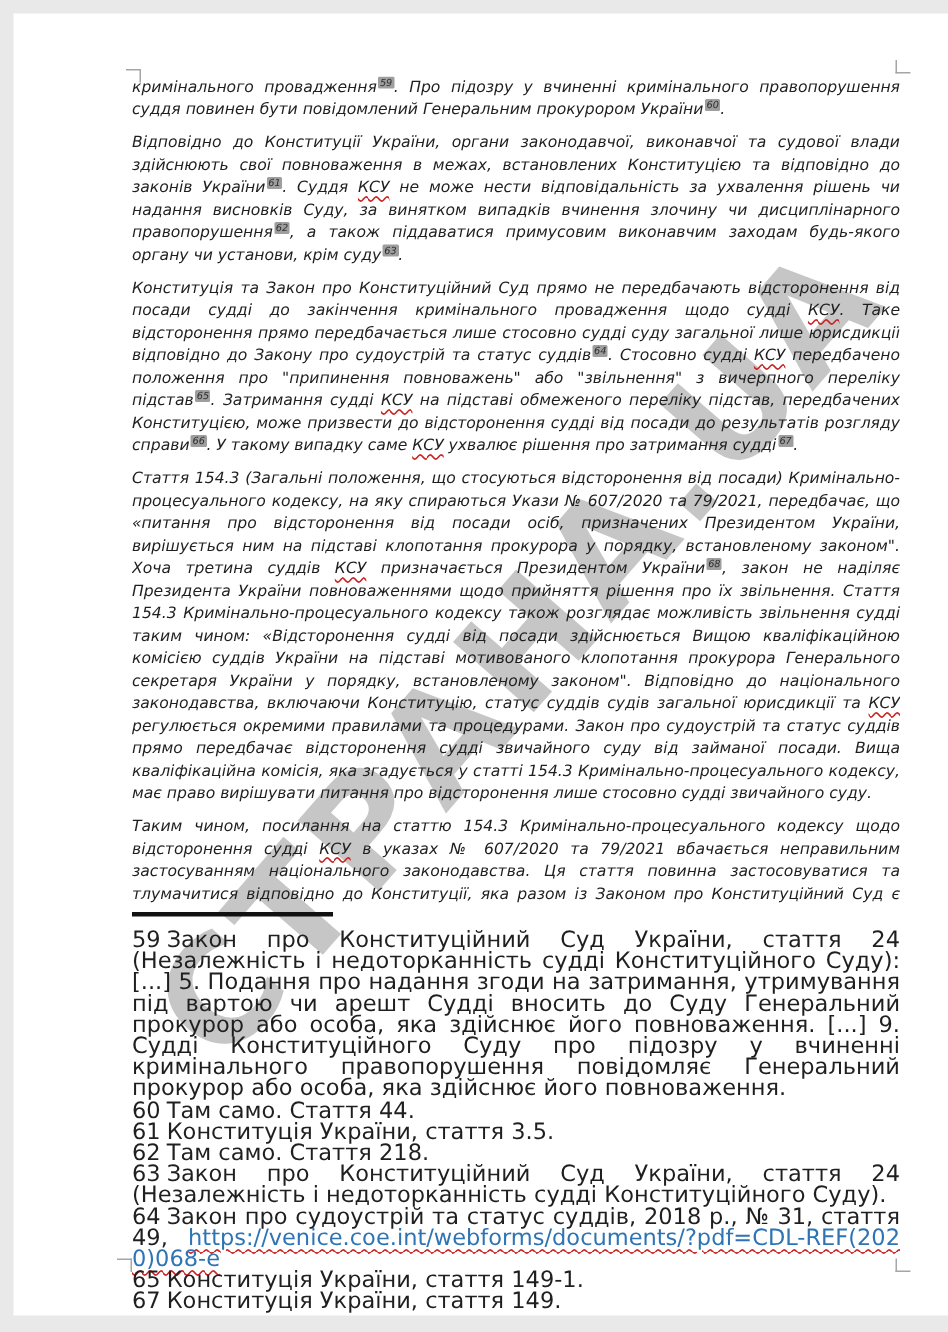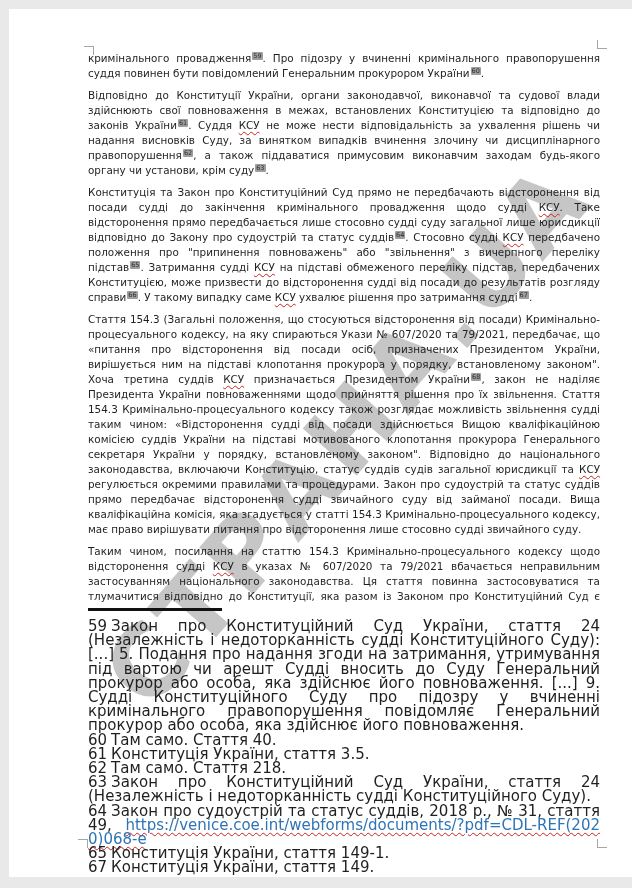--- a/index.html
+++ b/index.html
@@ -31,20 +31,21 @@
   .crop.tr { left:588px; top:31px; border-left:1px solid #a6a6a6; border-bottom:1px solid #a6a6a6; }
   .crop.bl { left:69px; top:830px; border-top:1px solid #a6a6a6; border-right:1px solid #a6a6a6; }
   .crop.br { left:588px; top:830px; border-left:1px solid #a6a6a6; border-bottom:1px solid #a6a6a6; }
 
   .body-text {
     position:absolute; left:79px; top:42px;
     width:512px; height:556px; overflow:hidden;
     font-size:10.4px; line-height:15px;
     text-align:justify; color:#1f1f1f;
     z-index:3;
+    font-style:italic;
   }
   .para { margin:0 0 7px 0; }
 
   .fnref {
     font-size:6.5px; line-height:1;
     background:#9e9e9e; color:#2f2f2f;
     padding:0 1px; margin-left:1px;
     vertical-align:4px; border-radius:1px;
   }
   .spell {
@@ -92,21 +93,21 @@
       <p class="para"><span>Відповідно до Конституції України, органи законодавчої, виконавчої та судової влади здійснюють свої повноваження в межах, встановлених Конституцією та відповідно до законів України</span><sup class="fnref">61</sup><span>. Суддя </span><span class="spell">КСУ</span><span> не може нести відповідальність за ухвалення рішень чи надання висновків Суду, за винятком випадків вчинення злочину чи дисциплінарного правопорушення</span><sup class="fnref">62</sup><span>, а також піддаватися примусовим виконавчим заходам будь-якого органу чи установи, крім суду</span><sup class="fnref">63</sup><span>.</span></p>
       <p class="para"><span>Конституція та Закон про Конституційний Суд прямо не передбачають відсторонення від посади судді до закінчення кримінального провадження щодо судді </span><span class="spell">КСУ</span><span>. Таке відсторонення прямо передбачається лише стосовно судді суду загальної лише юрисдикції відповідно до Закону про судоустрій та статус суддів</span><sup class="fnref">64</sup><span>. Стосовно судді </span><span class="spell">КСУ</span><span> передбачено положення про "припинення повноважень" або "звільнення" з вичерпного переліку підстав</span><sup class="fnref">65</sup><span>. Затримання судді </span><span class="spell">КСУ</span><span> на підставі обмеженого переліку підстав, передбачених Конституцією, може призвести до відсторонення судді від посади до результатів розгляду справи</span><sup class="fnref">66</sup><span>. У такому випадку саме </span><span class="spell">КСУ</span><span> ухвалює рішення про затримання судді</span><sup class="fnref">67</sup><span>.</span></p>
       <p class="para"><span>Стаття 154.3 (Загальні положення, що стосуються відсторонення від посади) Кримінально-процесуального кодексу, на яку спираються Укази № 607/2020 та 79/2021, передбачає, що «питання про відсторонення від посади осіб, призначених Президентом України, вирішується ним на підставі клопотання прокурора у порядку, встановленому законом". Хоча третина суддів </span><span class="spell">КСУ</span><span> призначається Президентом України</span><sup class="fnref">68</sup><span>, закон не наділяє Президента України повноваженнями щодо прийняття рішення про їх звільнення. Стаття 154.3 Кримінально-процесуального кодексу також розглядає можливість звільнення судді таким чином: «Відсторонення судді від посади здійснюється Вищою кваліфікаційною комісією суддів України на підставі мотивованого клопотання прокурора Генерального секретаря України у порядку, встановленому законом". Відповідно до національного законодавства, включаючи Конституцію, статус суддів судів загальної юрисдикції та </span><span class="spell">КСУ</span><span> регулюється окремими правилами та процедурами. Закон про судоустрій та статус суддів прямо передбачає відсторонення судді звичайного суду від займаної посади. Вища кваліфікаційна комісія, яка згадується у статті 154.3 Кримінально-процесуального кодексу, має право вирішувати питання про відсторонення лише стосовно судді звичайного суду.</span></p>
       <p class="para"><span>Таким чином, посилання на статтю 154.3 Кримінально-процесуального кодексу щодо відсторонення судді </span><span class="spell">КСУ</span><span> в указах № 607/2020 та 79/2021 вбачається неправильним застосуванням національного законодавства. Ця стаття повинна застосовуватися та тлумачитися відповідно до Конституції, яка разом із Законом про Конституційний Суд є нормативно-правовим актом, що</span></p>
     </div>
 
   <div class="footnote-area">
     <div class="fn-sep"></div>
     <div id="footnotes">
         <div class="footnote"><span class="fn-num">59</span><span>Закон про Конституційний Суд України, стаття 24 (Незалежність і недоторканність судді Конституційного Суду): [...] 5. Подання про надання згоди на затримання, утримування під вартою чи арешт Судді вносить до Суду Генеральний прокурор або особа, яка здійснює його повноваження.  [...] 9. Судді Конституційного Суду про підозру у вчиненні кримінального правопорушення повідомляє Генеральний прокурор або особа, яка здійснює його повноваження.</span></div>
-        <div class="footnote"><span class="fn-num">60</span><span>Там само. Стаття 40.</span></div>
+        <div class="footnote"><span class="fn-num">60</span><span>Там само. Стаття 44.</span></div>
         <div class="footnote"><span class="fn-num">61</span><span>Конституція України, стаття 3.5.</span></div>
         <div class="footnote"><span class="fn-num">62</span><span>Там само. Стаття 218.</span></div>
         <div class="footnote"><span class="fn-num">63</span><span>Закон про Конституційний Суд України, стаття 24 (Незалежність і недоторканність судді Конституційного Суду).</span></div>
         <div class="footnote"><span class="fn-num">64</span><span>Закон про судоустрій та статус суддів, 2018 р., № 31, стаття 49, </span><a class="doc-link">https://venice.coe.int/webforms/documents/?pdf=CDL-REF(2020)068-e</a></div>
         <div class="footnote"><span class="fn-num">65</span><span>Конституція України, стаття 149-1.</span></div>
         <div class="footnote"><span class="fn-num">67</span><span>Конституція України, стаття 149.</span></div>
       </div>
   </div>
 </div>
 

